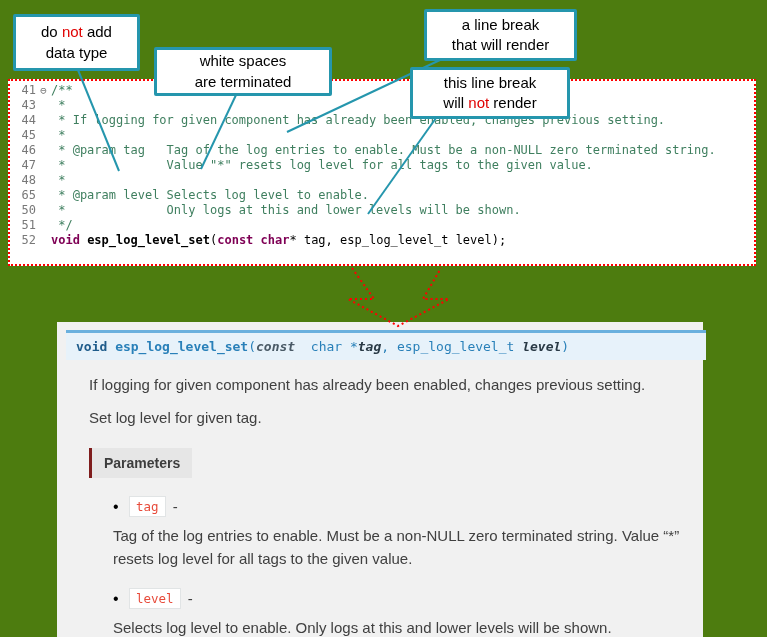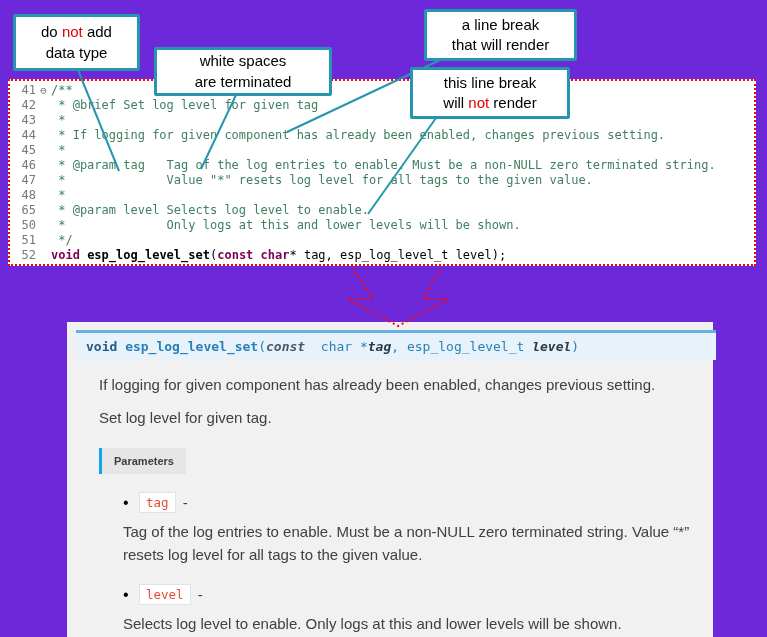--- a/index.html
+++ b/index.html
@@ -1,19 +1,19 @@
 <!DOCTYPE html>
 <html style="--accent_teal: #2596ad; --alert_red: #ff0000; --callout_not_red: #e00000; --comment_green: #3f7f5f; --keyword_purple: #7f0055; --line_number_gray: #787878; --sig_bg: #e7f2fa; --sig_border_blue: #6ab0de; --sig_text_blue: #2980b9; --panel_gray: #f1f1f1; --param_code_red: #e74c3c; --body_text_gray: #404040;"><head>
 <meta charset="utf-8">
 <title>Doxygen comment rendering figure</title>
 <style>
   * { margin:0; padding:0; box-sizing:border-box; }
   body { font-family:"Liberation Sans", sans-serif; background:#fff; }
 
-  .stage { position:relative; width:767px; height:637px; background:#6d28d9; overflow:hidden; }
+  .stage { position:relative; width:767px; height:637px; background:#4d7c0f; overflow:hidden; }
 
   .overlay { position:absolute; left:0; top:0; width:767px; height:637px; z-index:5; pointer-events:none; }
   .tline { stroke: var(--accent_teal, #2596ad); stroke-width:2; fill:none; }
   .red-arrow { stroke: var(--alert_red, #ff0000); stroke-width:2; fill:none; stroke-dasharray:2 3; }
 
   .callout {
     position:absolute; z-index:10; background:#fff;
     border:3px solid var(--accent_teal, #2596ad); border-radius:2px;
     display:flex; flex-direction:column; justify-content:center; align-items:center;
     font-size:15px; color:#000; line-height:1.35; text-align:center;
@@ -32,38 +32,38 @@
     padding:2px 0 0 4px; overflow:hidden;
   }
   .code-line { display:flex; font-family:"DejaVu Sans Mono", monospace; font-size:12px; line-height:15px; white-space:pre; }
   .line-num { color: var(--line_number_gray, #787878); width:22px; text-align:right; flex:none; }
   .fold { color: var(--line_number_gray, #787878); width:15px; text-align:center; flex:none; font-size:11px; }
   .tok-comment { color: var(--comment_green, #3f7f5f); }
   .tok-keyword { color: var(--keyword_purple, #7f0055); font-weight:bold; }
   .tok-func { color:#000; font-weight:bold; }
   .tok-plain { color:#000; }
 
-  .docs-panel { position:absolute; left:67px; top:322px; width:646px; height:315px; background: var(--panel_gray, #f1f1f1); z-index:1; }
+  .docs-panel { position:absolute; left:57px; top:322px; width:646px; height:315px; background: var(--panel_gray, #f1f1f1); z-index:1; }
   .sig {
     margin:8px 0 0 9px; width:640px;
     background: var(--sig_bg, #e7f2fa); border-top:3px solid var(--sig_border_blue, #6ab0de);
     padding:6px 10px; font-family:"DejaVu Sans Mono", monospace; font-size:13px; white-space:pre;
   }
   .sg-kw    { color:#1f5c8b; font-weight:bold; }
   .sg-name  { color: var(--sig_text_blue, #2980b9); font-weight:bold; }
   .sg-plain { color: var(--sig_text_blue, #2980b9); }
   .sg-type  { color: var(--sig_text_blue, #2980b9); }
   .sg-const { color:#4a5a66; font-weight:bold; font-style:italic; }
   .sg-param { color:#2a3a46; font-weight:bold; font-style:italic; }
 
   .para { margin:16px 0 0 32px; font-size:15px; color: var(--body_text_gray, #404040); width:655px; }
   .params-label {
     display:inline-block; margin:22px 0 0 32px;
-    background:#e6e6e6; border-left:3px solid #0ea5e9;
-    padding:7px 12px; font-size:11px; font-weight:bold; color:#3d3d3d;
+    background:#e6e6e6; border-left:3px solid #7f1d1d;
+    padding:7px 12px; font-size:14px; font-weight:bold; color:#3d3d3d;
   }
   .param-item { margin:18px 0 0 56px; }
   .param-head { display:flex; align-items:center; }
   .bullet { width:16px; font-size:16px; color:#000; flex:none; }
   .param-name {
     font-family:"DejaVu Sans Mono", monospace; font-size:12.5px;
     color: var(--param_code_red, #e74c3c); background:#fff;
     border:1px solid #e1e4e5; padding:2px 6px;
   }
   .param-sep { font-size:15px; color: var(--body_text_gray, #404040); margin-left:3px; white-space:pre; }
@@ -98,21 +98,20 @@
   </div>
 
   <div class="callout" id="callout-break-norender">
     <div class="cl-line">this line break</div>
     <div class="cl-line"><span>will </span><span class="red">not</span><span> render</span></div>
   </div>
 
   <div class="code-block">
     <div id="code-lines">
         <div class="code-line"><span class="line-num">41</span><span class="fold">⊖</span><span class="code-text"><span class="tok-comment">/**</span></span></div>
-        <div class="code-line"><span class="line-num">42</span><span class="fold"></span><span class="code-text"><span class="tok-comment"> * @brief Set log level for given tag</span></span></div>
         <div class="code-line"><span class="line-num">43</span><span class="fold"></span><span class="code-text"><span class="tok-comment"> *</span></span></div>
         <div class="code-line"><span class="line-num">44</span><span class="fold"></span><span class="code-text"><span class="tok-comment"> * If logging for given component has already been enabled, changes previous setting.</span></span></div>
         <div class="code-line"><span class="line-num">45</span><span class="fold"></span><span class="code-text"><span class="tok-comment"> *</span></span></div>
         <div class="code-line"><span class="line-num">46</span><span class="fold"></span><span class="code-text"><span class="tok-comment"> * @param tag   Tag of the log entries to enable. Must be a non-NULL zero terminated string.</span></span></div>
         <div class="code-line"><span class="line-num">47</span><span class="fold"></span><span class="code-text"><span class="tok-comment"> *              Value "*" resets log level for all tags to the given value.</span></span></div>
         <div class="code-line"><span class="line-num">48</span><span class="fold"></span><span class="code-text"><span class="tok-comment"> *</span></span></div>
         <div class="code-line"><span class="line-num">65</span><span class="fold"></span><span class="code-text"><span class="tok-comment"> * @param level Selects log level to enable.</span></span></div>
         <div class="code-line"><span class="line-num">50</span><span class="fold"></span><span class="code-text"><span class="tok-comment"> *              Only logs at this and lower levels will be shown.</span></span></div>
         <div class="code-line"><span class="line-num">51</span><span class="fold"></span><span class="code-text"><span class="tok-comment"> */</span></span></div>
         <div class="code-line"><span class="line-num">52</span><span class="fold"></span><span class="code-text"><span class="tok-keyword">void</span><span class="tok-plain"> </span><span class="tok-func">esp_log_level_set</span><span class="tok-plain">(</span><span class="tok-keyword">const</span><span class="tok-plain"> </span><span class="tok-keyword">char</span><span class="tok-plain">* tag, esp_log_level_t level);</span></span></div>

